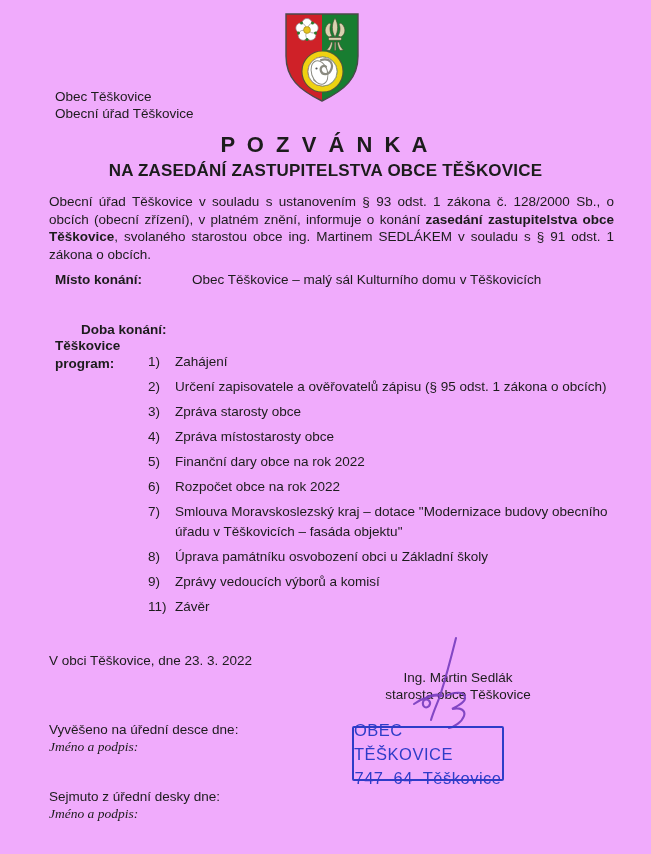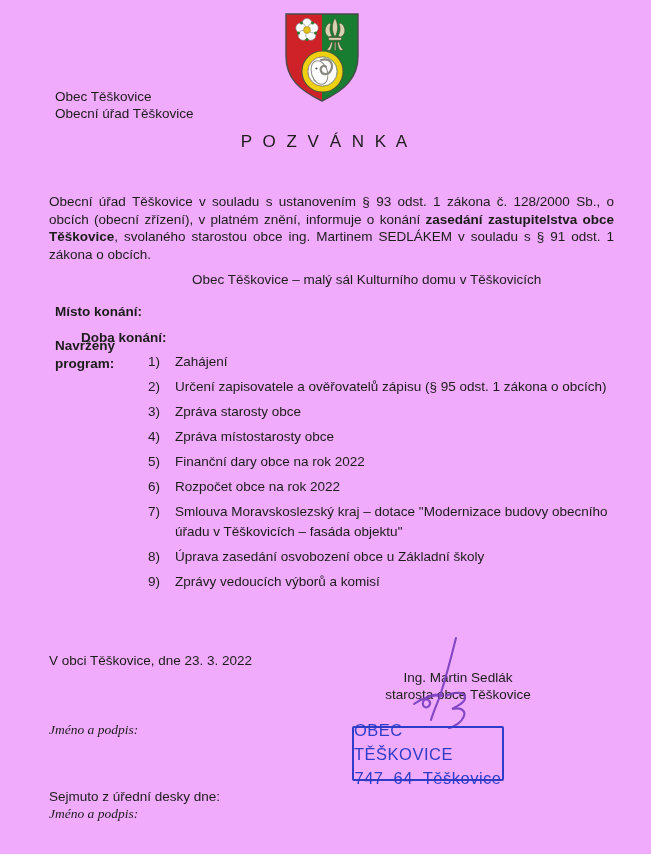--- a/index.html
+++ b/index.html
@@ -10,35 +10,35 @@
     background:#f0abfc;
     font-family:"Liberation Sans", sans-serif;
     color:var(--text, #1c1c1c);
     overflow:hidden;
   }
   .abs { position:absolute; }
 
   
   .org { left:55px; top:88px; font-size:13.5px; line-height:17px; }
   .title-block { left:0; top:132px; width:651px; text-align:center; }
-  .title-1 { font-size:17px; font-weight:normal; letter-spacing:3px; }
+  .title-1 { font-size:22px; font-weight:bold; letter-spacing:3px; }
   .title-2 { font-size:17px; font-weight:bold; margin-top:3px; letter-spacing:0.2px; }
 
   
   .intro {
     left:49px; top:193px; width:565px;
     font-size:13.5px; line-height:17.5px; text-align:justify;
   }
   .intro b { font-weight:bold; }
 
   
-  .lbl { left:55px; font-weight:bold; font-size:13.5px;margin-top:32px; }
+  .lbl { left:55px; font-weight:bold; font-size:13.5px; }
   .val { left:148px; font-size:13.5px; }
   .row-place-l { top:272px; } .row-place-v { top:272px;margin-left:44px; }
-  .row-time-l  { top:298px;padding-left:26px; } .row-time-v  { top:305px; font-weight:bold; }
+  .row-time-l  { top:322px;padding-left:26px; } .row-time-v  { top:305px; font-weight:bold; }
 
   .prog-label { left:55px; top:337px; font-weight:bold; font-size:13.5px; line-height:17.5px; }
 
   
   .program { left:148px; top:352px; width:470px; list-style:none; }
   .program li { display:flex; font-size:13.5px; line-height:20px; margin-bottom:5px; }
   .program .num { width:27px; flex:0 0 27px; }
   .program .txt { flex:1; }
 
   
@@ -119,30 +119,31 @@
     <path d="M3,2 H75 V44 C75,66 62,78 39,89 C16,78 3,66 3,44 Z" fill="none" stroke="#4a4a4a" stroke-width="1.4"></path>
   </svg>
 
   <div class="abs org">
     <div>Obec Těškovice</div>
     <div>Obecní úřad Těškovice</div>
   </div>
 
   <div class="abs title-block">
     <div class="title-1">P O Z V Á N K A</div>
+    <div class="title-2">NA ZASEDÁNÍ ZASTUPITELSTVA OBCE TĚŠKOVICE</div>
   </div>
 
   <p class="abs intro"><span>Obecní úřad Těškovice v souladu s ustanovením § 93 odst. 1 zákona č. 128/2000 Sb., o obcích (obecní zřízení), v platném znění, informuje o konání </span><b>zasedání zastupitelstva obce Těškovice</b><span>, svolaného starostou obce ing. Martinem SEDLÁKEM v souladu s § 91 odst. 1 zákona o obcích.</span></p>
 
   <div class="abs lbl row-place-l">Místo konání:</div>
   <div class="abs val row-place-v">Obec Těškovice – malý sál Kulturního domu v Těškovicích</div>
   <div class="abs lbl row-time-l">Doba konání:</div>
 
   <div class="abs prog-label">
-    <div>Navržený</div>
+    <div>Těškovice</div>
     <div>program:</div>
   </div>
 
   <ol class="abs program">
     <li>
         <span class="num">1)</span>
         <span class="txt">Zahájení</span>
       </li>
     <li>
         <span class="num">2)</span>
@@ -163,25 +164,29 @@
     <li>
         <span class="num">6)</span>
         <span class="txt">Rozpočet obce na rok 2022</span>
       </li>
     <li>
         <span class="num">7)</span>
         <span class="txt">Smlouva Moravskoslezský kraj – dotace "Modernizace budovy obecního úřadu v Těškovicích – fasáda objektu"</span>
       </li>
     <li>
         <span class="num">8)</span>
-        <span class="txt">Úprava zasedání osvobození obce u Základní školy</span>
+        <span class="txt">Úprava památníku osvobození obci u Základní školy</span>
       </li>
     <li>
         <span class="num">9)</span>
         <span class="txt">Zprávy vedoucích výborů a komisí</span>
+      </li>
+    <li>
+        <span class="num">11)</span>
+        <span class="txt">Závěr</span>
       </li>
   </ol>
 
   <div class="abs dateline">V obci Těškovice, dne 23. 3. 2022</div>
 
   <div class="abs signer">
     <div>Ing. Martin Sedlák</div>
     <div>starosta obce Těškovice</div>
   </div>
 
@@ -192,20 +197,21 @@
       <path d="M48,60 C58,55 66,56 67,61 C68,66 60,70 54,73 C62,71 68,74 66,80 C64,86 56,91 51,92"></path>
     </g>
   </svg>
 
   <div class="abs stamp">
     <div class="s1">OBEC TĚŠKOVICE</div>
     <div class="s2">747 64 Těškovice</div>
   </div>
 
   <div class="abs footer-block posted">
+    <div>Vyvěšeno na úřední desce dne:</div>
     <div class="sub">Jméno a podpis:</div>
   </div>
   <div class="abs footer-block removed">
     <div>Sejmuto z úřední desky dne:</div>
     <div class="sub">Jméno a podpis:</div>
   </div>
 
 </div>
 
 </body></html>

